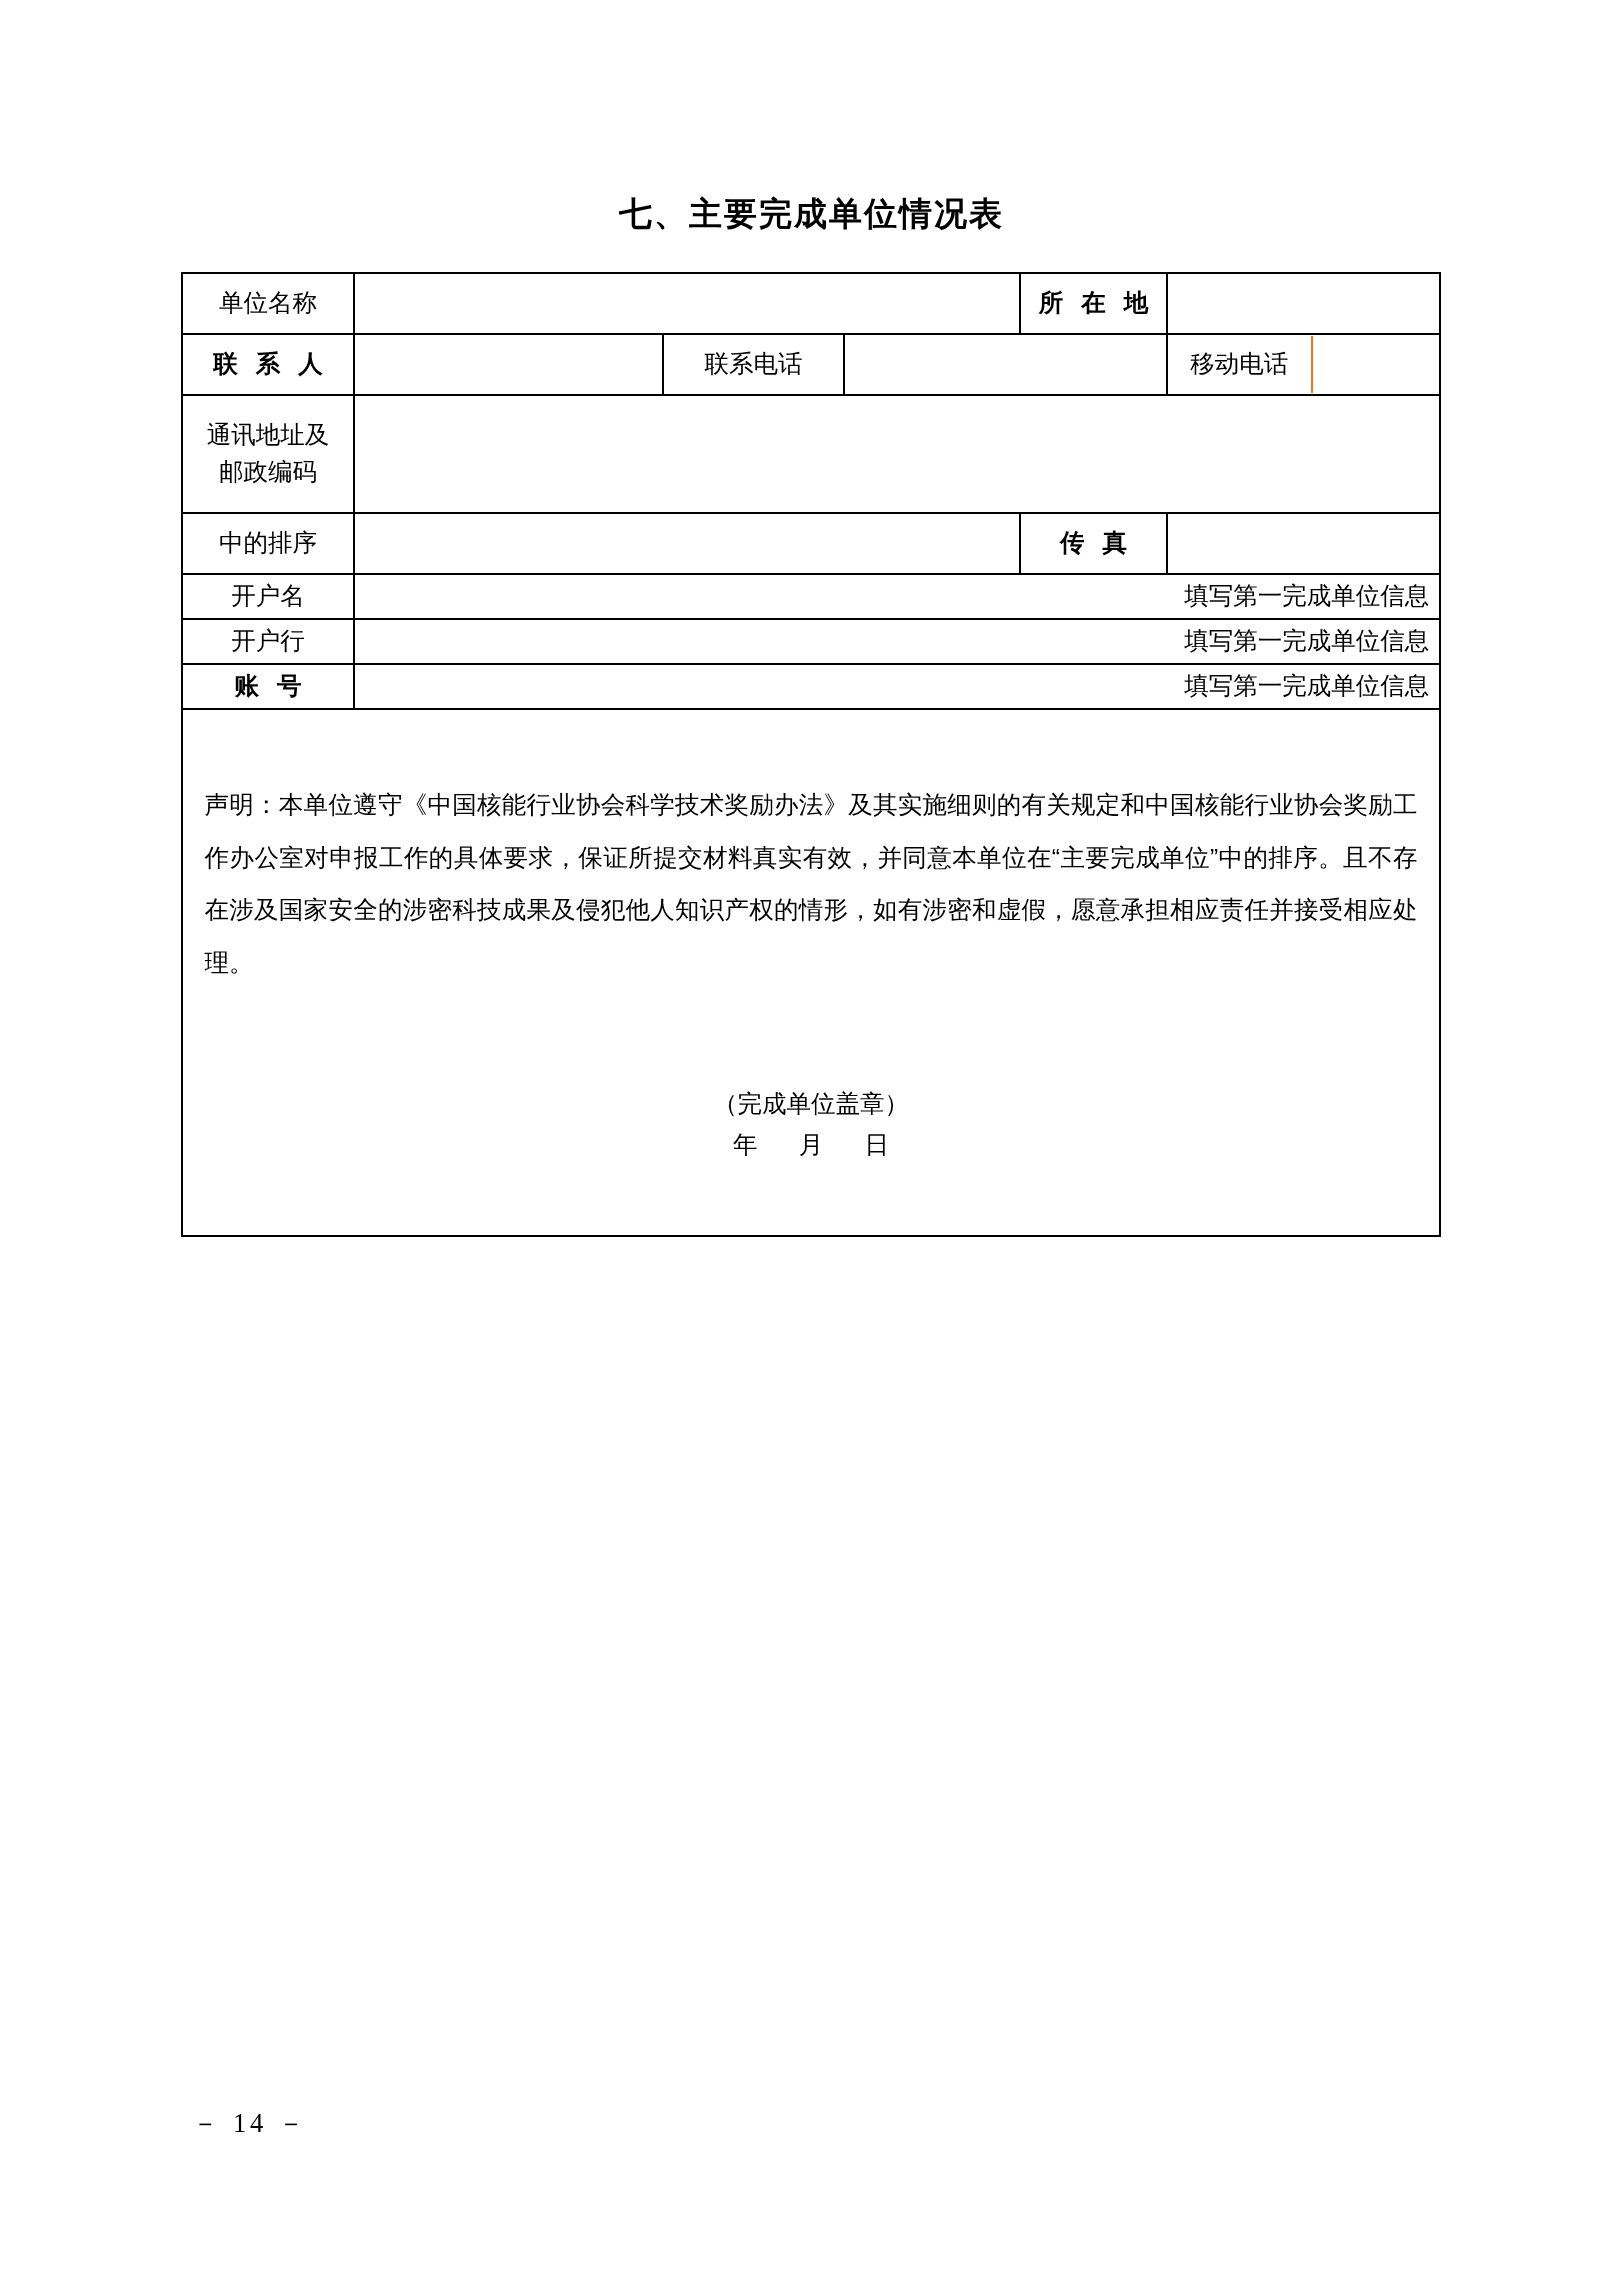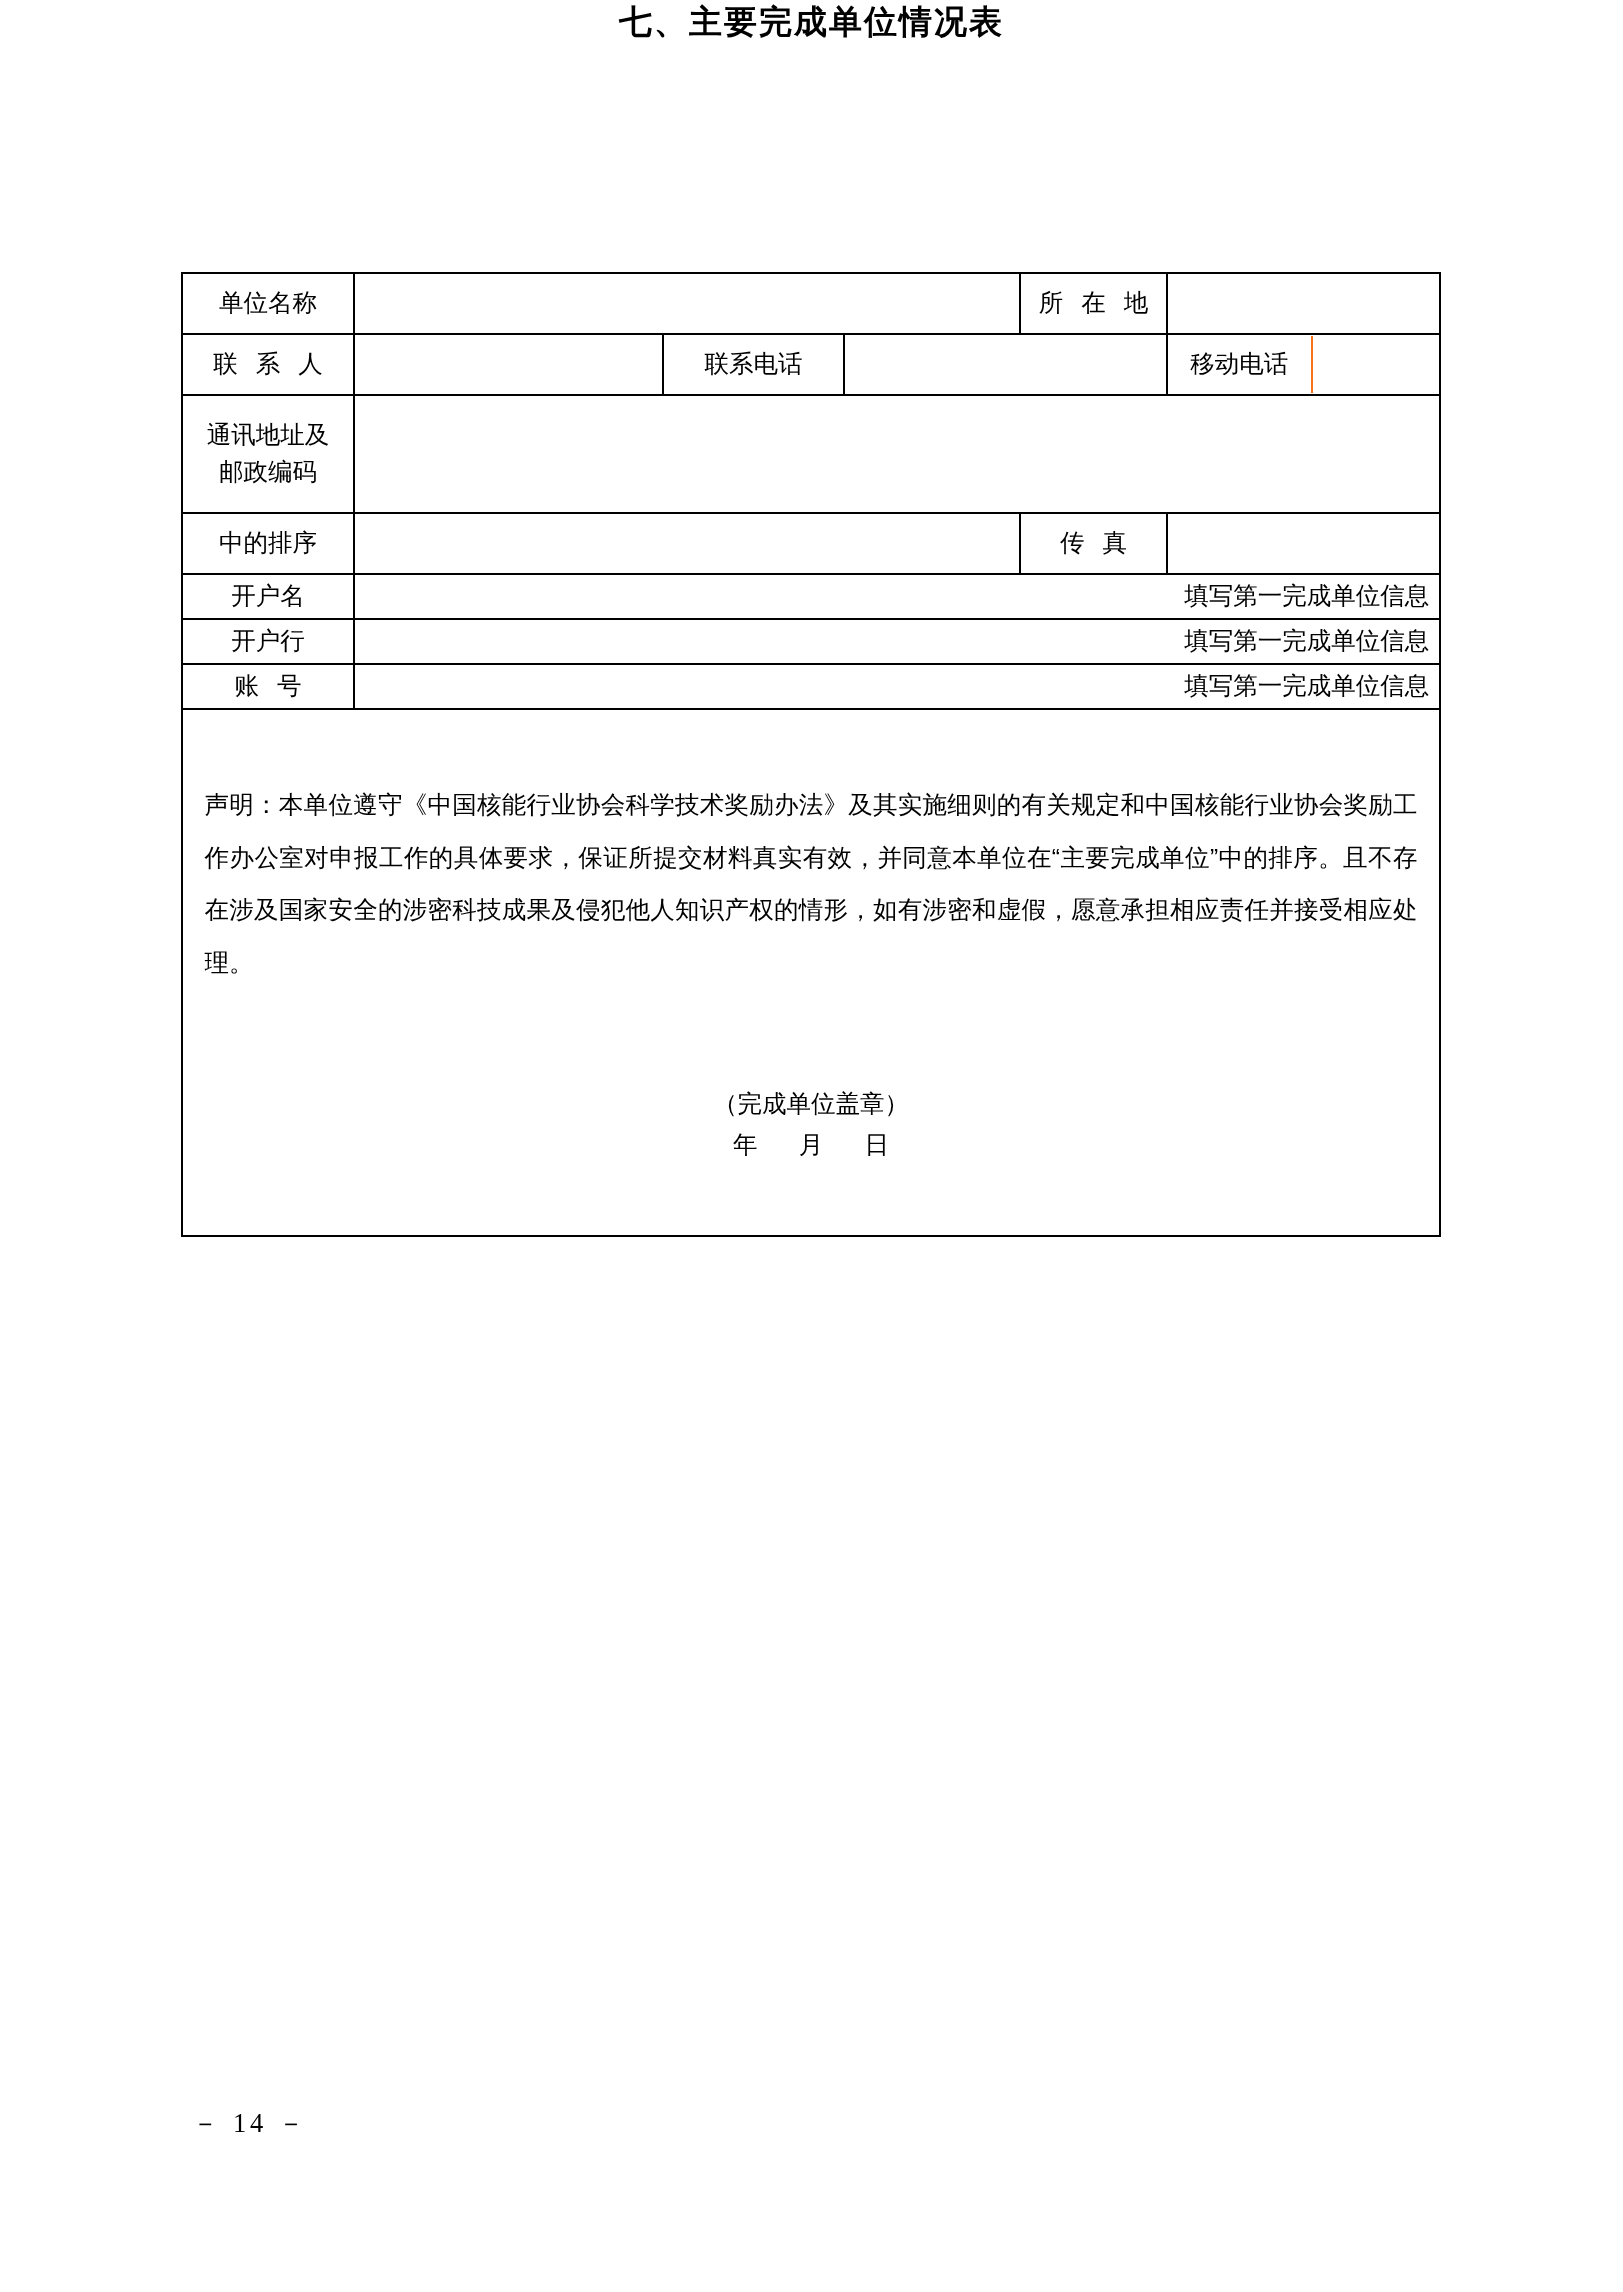--- a/index.html
+++ b/index.html
@@ -19,20 +19,21 @@
     width: 1623px;
     height: 2293px;
     box-sizing: border-box;
   }
   .title {
     text-align: center;
     font-family: Liberation Sans, sans-serif;
     font-weight: bold;
     font-size: 33px;
     letter-spacing: 2px;
+    padding-top: 192px;
     padding-bottom: 0;
     margin: 0;
   }
   .table-wrap {
     position: absolute;
     left: 181px;
     top: 272px;
     width: 1259px;
   }
   table.form {
@@ -55,20 +56,21 @@
     text-align: center;
     letter-spacing: 11.8px;
     text-indent: 11.8px;
     white-space: nowrap;
   }
   .lbl-sp1 {
     text-align: center;
     letter-spacing: 5.9px;
     text-indent: 5.9px;
     white-space: nowrap;
+    font-weight: bold;
   }
   .h-row { height: 61px; }
   .h-nature { height: 145px; }
   .h-addr { height: 118px; }
   .h-bank { height: 45px; }
   .nature-text {
     text-align: left;
     font-size: 24.5px;
     line-height: 1.5;
     padding: 7.8px 9.8px;

